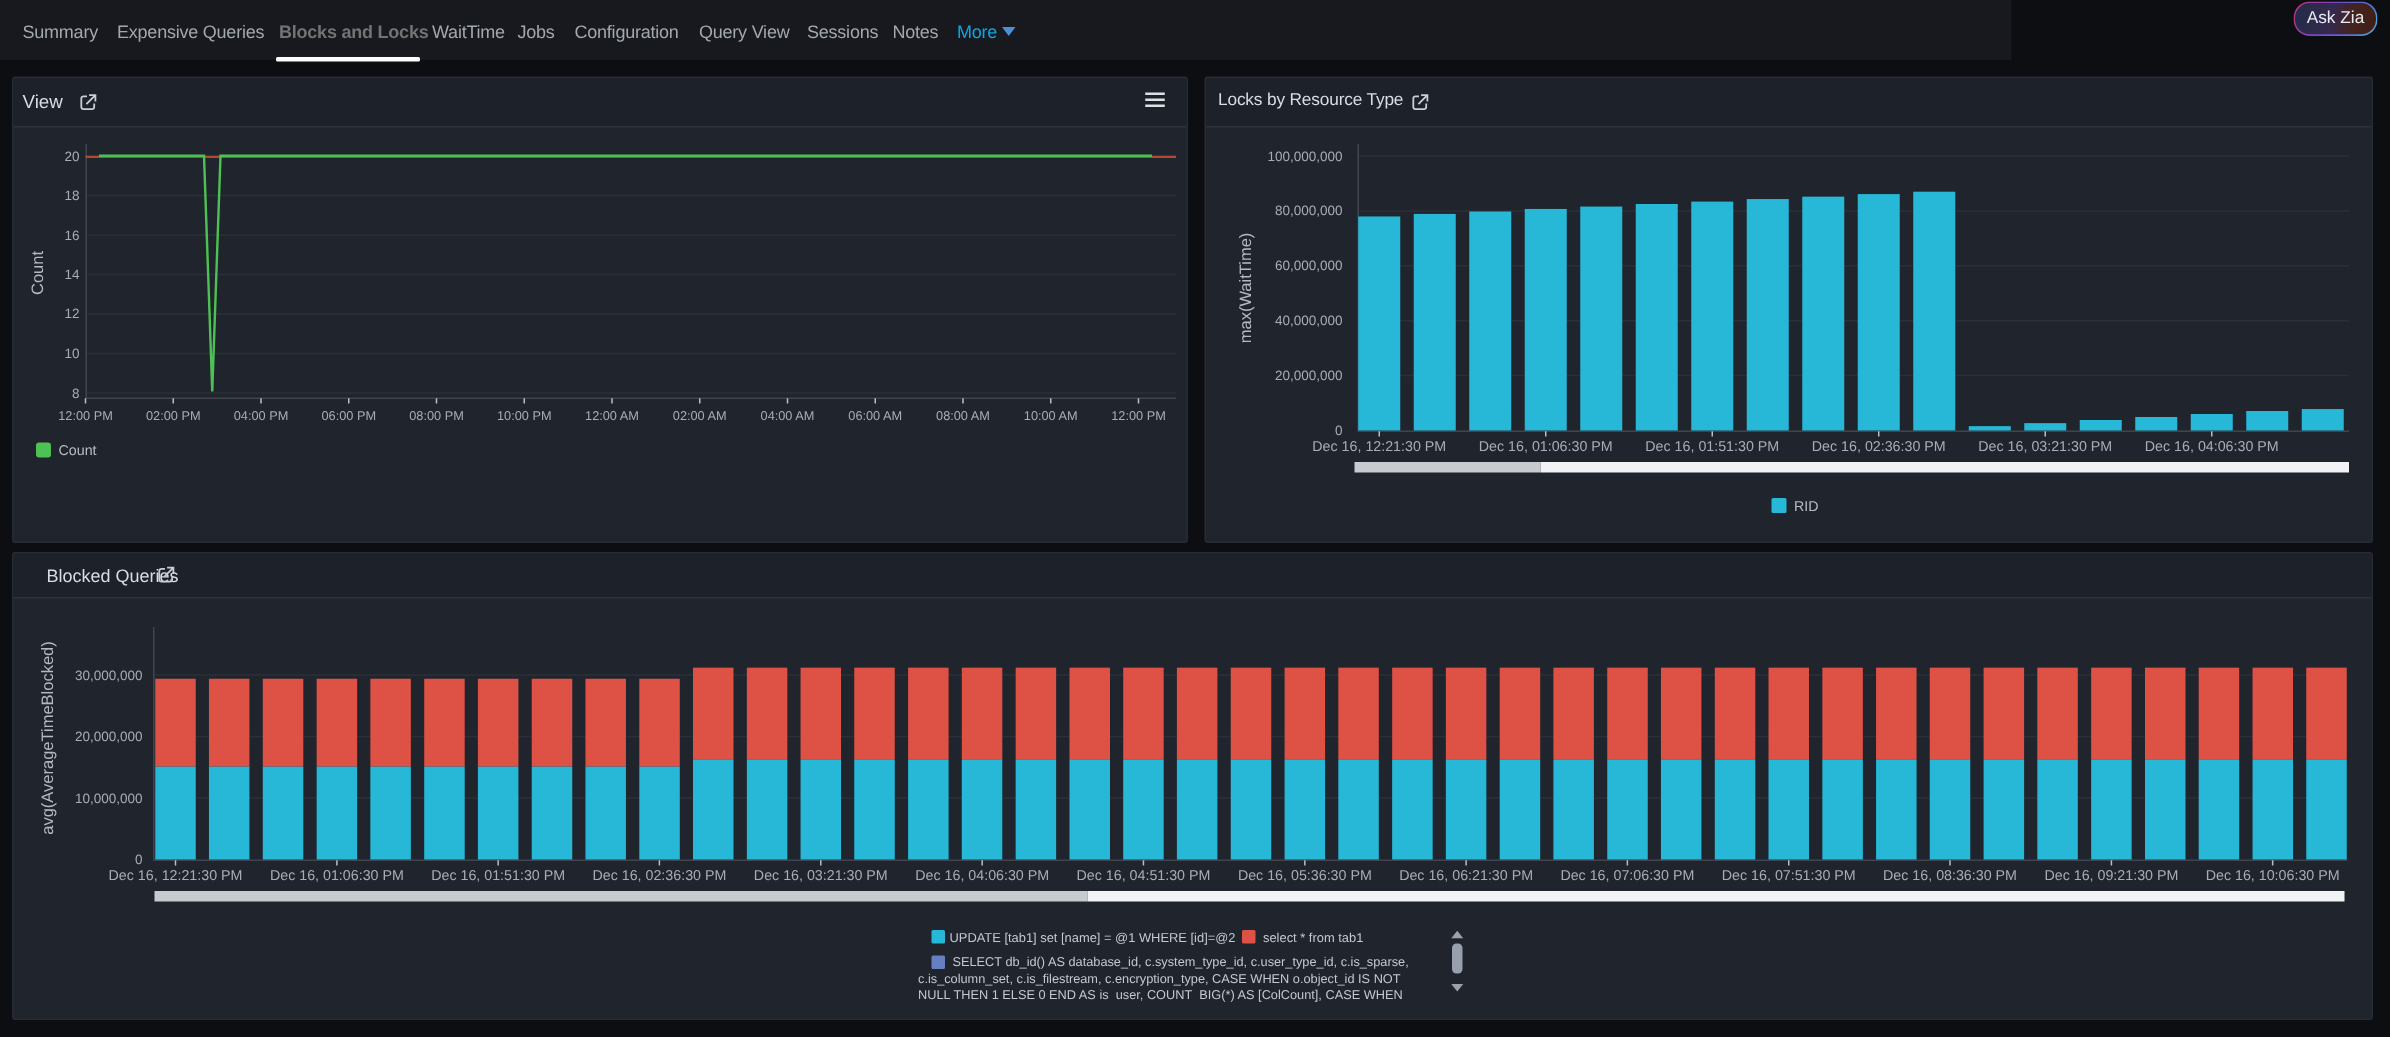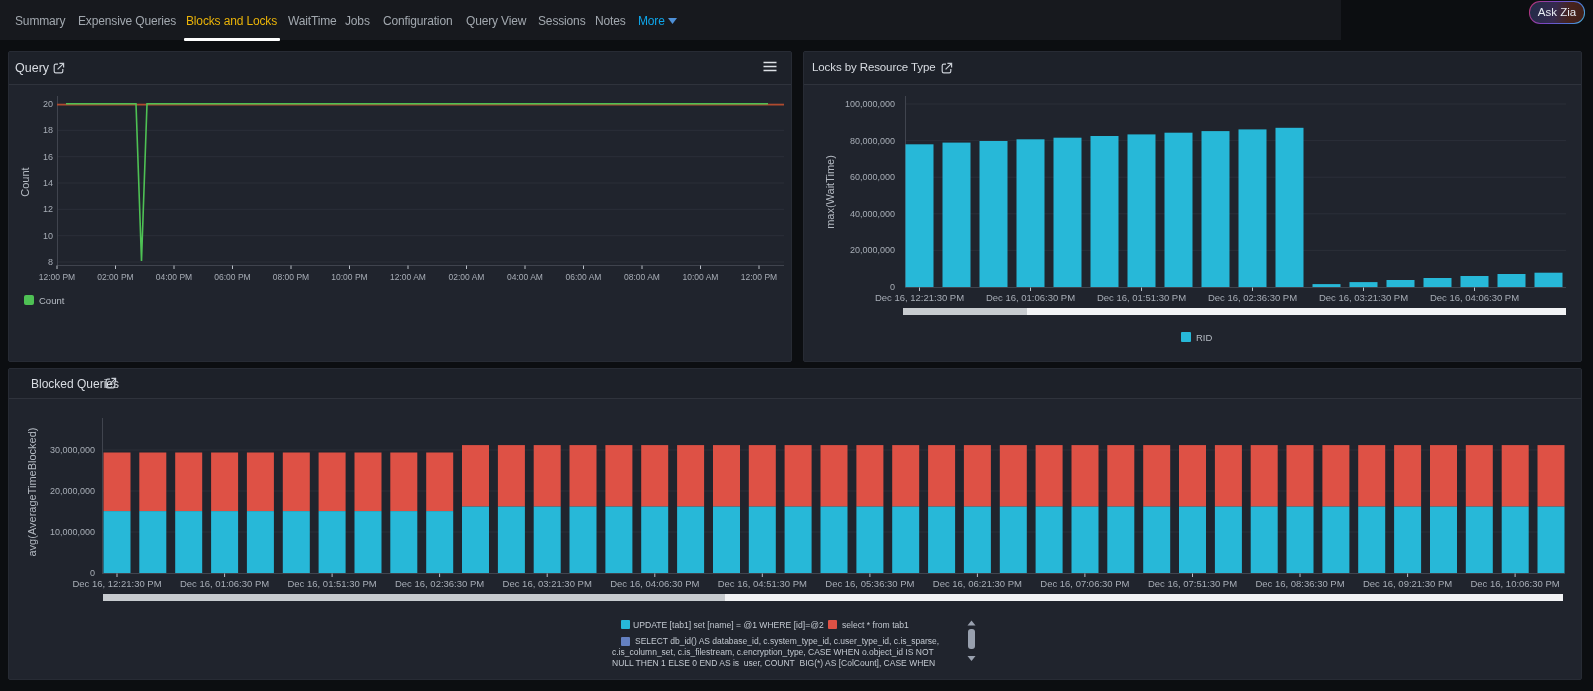--- a/index.html
+++ b/index.html
@@ -5,41 +5,41 @@
 .nav{position:absolute;left:0;top:0;width:1341px;height:40px;background:#17191e}
 .ni{position:absolute;top:14px;font-size:12px;letter-spacing:-0.15px;color:#a2a8af;white-space:nowrap}
 .panel{position:absolute;background:#20242d;border:1px solid #272b34;border-radius:2px}
 .phead{position:absolute;left:0;top:0;right:0;background:#1d2129;border-bottom:1px solid #2f333c}
 .ptitle{position:absolute;font-size:12.5px;color:#d9dde3;white-space:nowrap}
 svg text{font-family:"Liberation Sans",sans-serif}
 </style></head><body>
 <div class="nav">
  <span class="ni" style="left:15px">Summary</span>
  <span class="ni" style="left:78px">Expensive Queries</span>
- <span class="ni" style="left:186px;color:#eab308;font-weight:400">Blocks and Locks</span>
+ <span class="ni" style="left:186px;color:#737373;font-weight:700">Blocks and Locks</span>
  <span class="ni" style="left:288px">WaitTime</span>
  <span class="ni" style="left:345px">Jobs</span>
  <span class="ni" style="left:383px">Configuration</span>
  <span class="ni" style="left:466px">Query View</span>
  <span class="ni" style="left:538px">Sessions</span>
  <span class="ni" style="left:595px">Notes</span>
  <span class="ni" style="left:638px;color:#0ea5e9">More</span>
  <svg class="ni" style="left:668px;top:18px" width="9" height="7" viewBox="0 0 9 7">
       <polygon points="0,0 9,0 4.5,6" fill="#4e90d8"></polygon>
     </svg>
  <div style="position:absolute;left:183.5px;top:38px;width:96px;height:2.5px;background:#fdfdfd;border-radius:1px"></div>
  <div style="position:absolute;left:1529px;top:1px;width:56px;height:23px;border-radius:11px;border:1px solid transparent;
    background:linear-gradient(100deg,#222c48 0%,#35294e 45%,#46231d 72%,#401f17 100%) padding-box,
    linear-gradient(120deg,#c0326e 0%,#7a46c2 40%,#4f74d8 75%,#49b8d8 100%) border-box;
    color:#e8ecf2;font-size:11.5px;text-align:center;line-height:21px">Ask Zia</div>
 </div>
 
 <div class="panel" style="left:8px;top:51px;width:784px;height:311px">
 <div class="phead" style="height:33px"></div>
-<span class="ptitle" style="left:6px;top:9px">Query</span>
+<span class="ptitle" style="left:6px;top:9px">View</span>
 <svg style="position:absolute;left:44px;top:10px" width="12" height="12" viewBox="0 0 12 12">
       <path d="M5 2.2 H2.8 C1.8 2.2 1.2 2.9 1.2 3.8 V9.2 C1.2 10.1 1.9 10.8 2.8 10.8 H8.2 C9.1 10.8 9.8 10.1 9.8 9.2 V7" stroke="#c9ced5" fill="none" stroke-width="1.2"></path>
       <path d="M4.6 7.4 L10.4 1.6 M6.4 1.4 H10.6 V5.6" stroke="#c9ced5" fill="none" stroke-width="1.2"></path>
     </svg>
 <svg style="position:absolute;left:754px;top:7px" width="14" height="14" viewBox="0 0 14 14">
       <path d="M0.5 3.5 H13.5 M0.5 7.5 H13.5 M0.5 11.5 H13.5" stroke="#dde1e6" stroke-width="1.7"></path>
     </svg>
 </div>
 <svg style="position:absolute;left:8px;top:84px" width="784" height="278">
     <line x1="49" y1="20" x2="776" y2="20" stroke="#2b2f39" stroke-width="1"></line>

